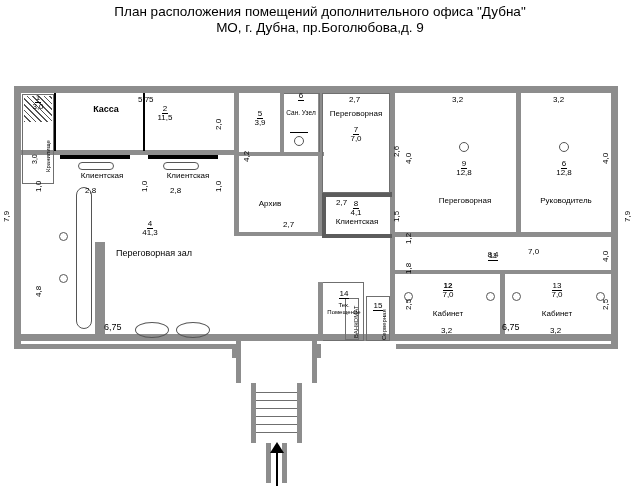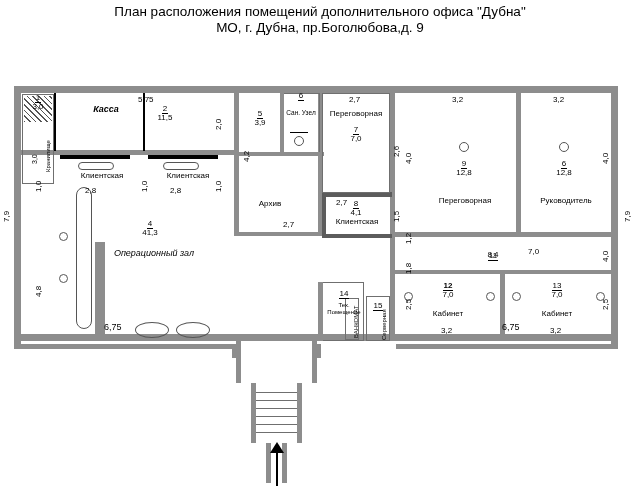--- a/index.html
+++ b/index.html
@@ -58,21 +58,21 @@
     box-sizing: border-box;
   }
   .lbl {
     position: absolute;
     font-size: 8px;
     text-align: center;
     line-height: 1.12;
     white-space: nowrap;
     color: #000;
   }
-  .lbl.big { font-size: 9px; font-style: italic; }
+  .lbl.big { font-size: 9px; }
   .underline-num {
     border-bottom: 1px solid #000;
     display: inline-block;
     padding: 0 1px;
     line-height: 1.05;
   }
   .dim {
     position: absolute;
     font-size: 8px;
     color: #000;
@@ -240,21 +240,21 @@
     </div>
     <div class="lbl" style="left:150px; top:62px; width:30px;">11,5</div>
 
     <div class="lbl" style="left:72px; top:120px; width:60px;">Клиентская</div>
     <div class="lbl" style="left:158px; top:120px; width:60px;">Клиентская</div>
 
     <div class="lbl" style="left:135px; top:168px; width:30px;">
       <span class="underline-num">4</span>
     </div>
     <div class="lbl" style="left:135px; top:177px; width:30px;">41,3</div>
-    <div class="lbl big" style="left:104px; top:196px; width:100px;">Операционный зал</div>
+    <div class="lbl big" style="left:104px; top:196px; width:100px;">Переговорная зал</div>
 
     <div class="lbl" style="left:248px; top:58px; width:24px;">
       <span class="underline-num">5</span>
     </div>
     <div class="lbl" style="left:248px; top:67px; width:24px;">3,9</div>
     <div class="lbl" style="left:248px; top:148px; width:44px;">Архив</div>
 
     <div class="lbl" style="left:290px; top:40px; width:22px;">
       <span class="underline-num">6</span>
     </div>

